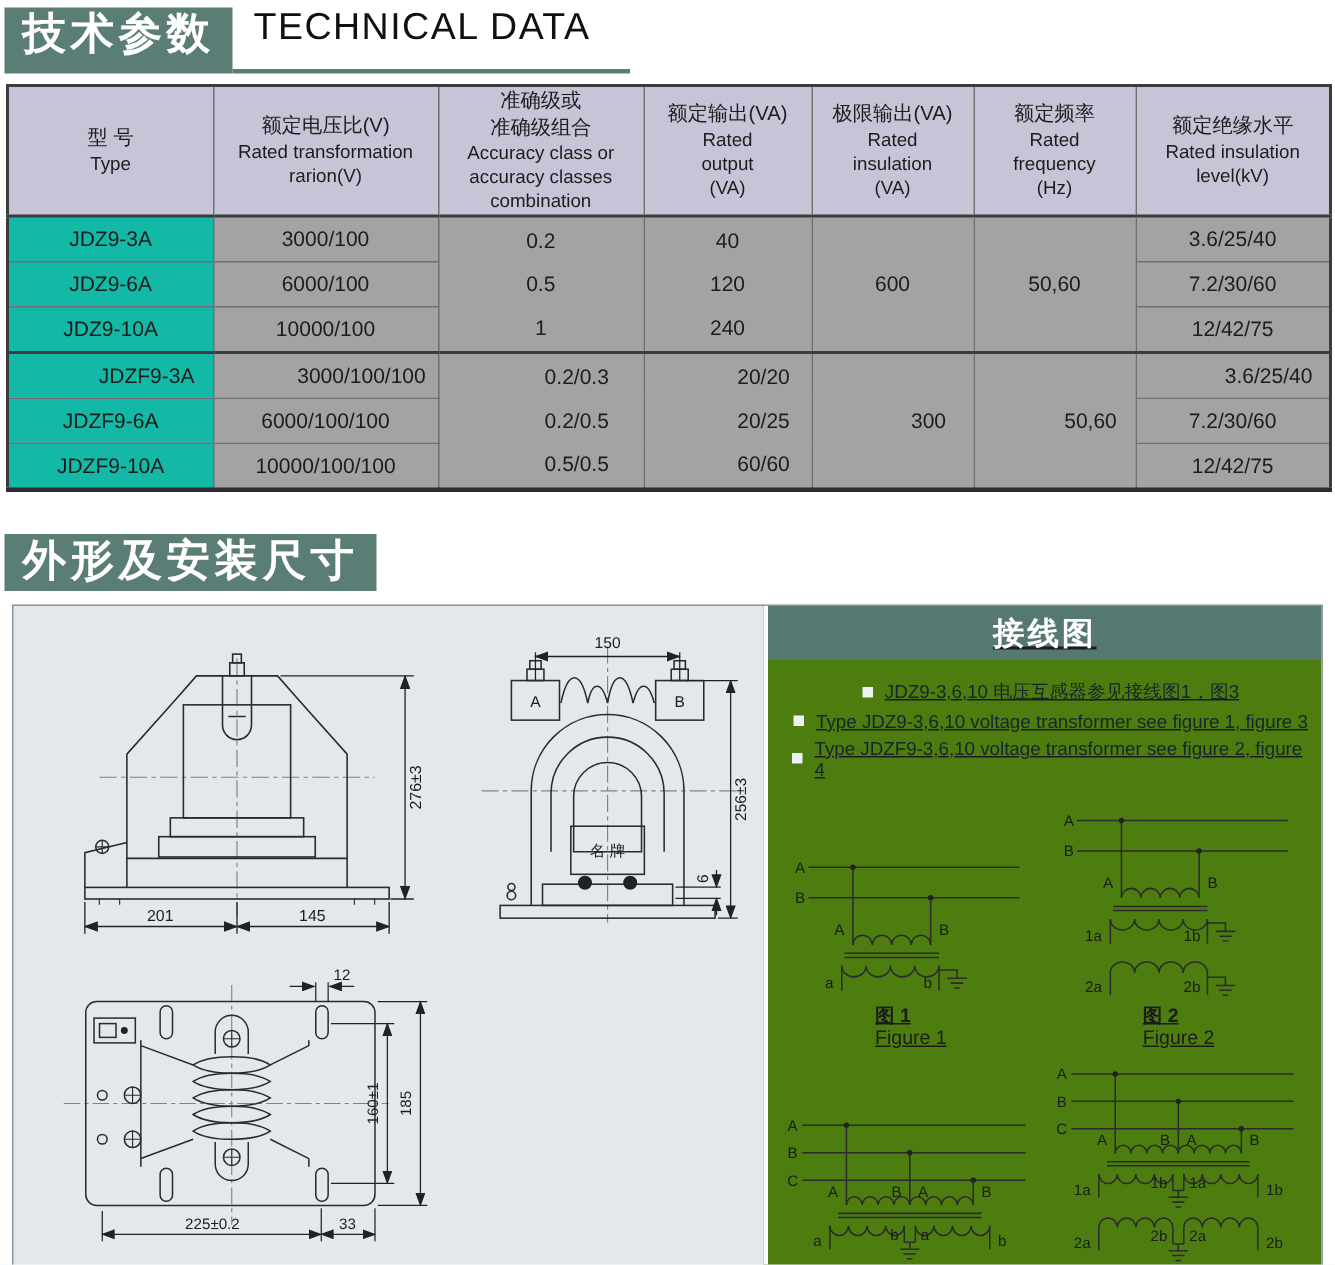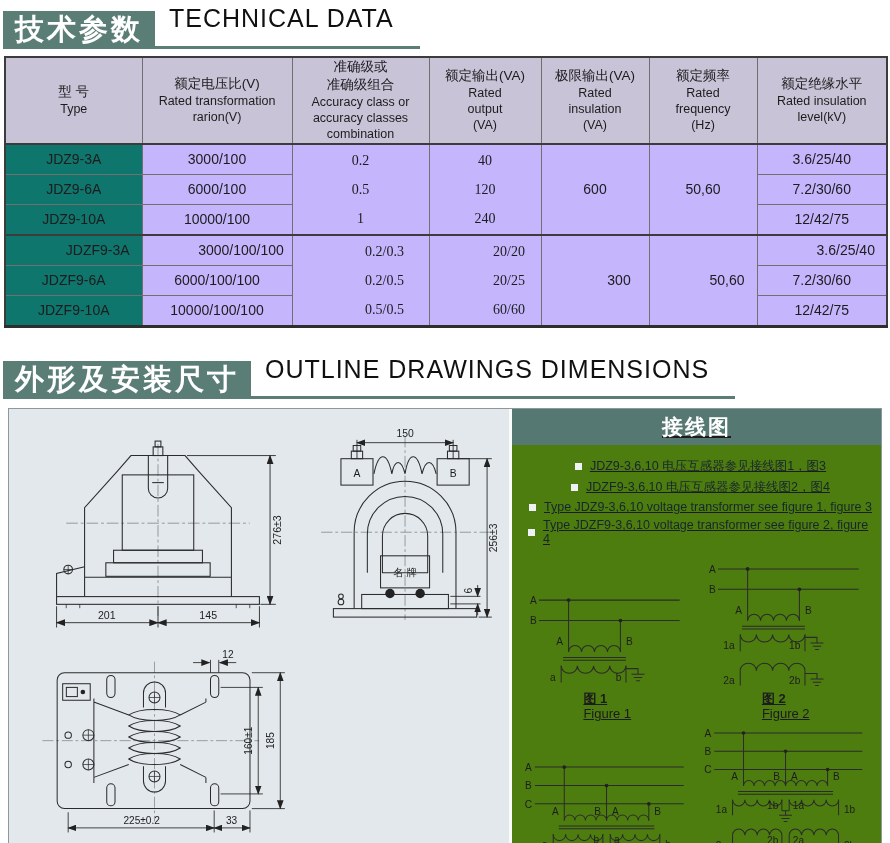--- a/index.html
+++ b/index.html
@@ -1,33 +1,33 @@
 <!DOCTYPE html>
 <html><head>
 <meta charset="utf-8">
 <style>
   html,body{margin:0;padding:0;background:#ffffff;width:890px;height:843px;overflow:hidden;
     font-family:"Liberation Sans","DejaVu Sans",sans-serif;color:#1c1c1c;}
   
-  .sec-header{display:flex;align-items:flex-end;margin:5px 0 0 3px;}
+  .sec-header{display:flex;margin:5px 0 0 3px;}
   .sec-box{background:#5a7d76;color:#fff;font-size:29px;font-weight:bold;letter-spacing:3px;
     padding:4px 12px 5px 12px;line-height:1;}
   .sec-en{font-size:25px;color:#101010;letter-spacing:1px;padding:0 26px 13px 14px;
     border-bottom:3px solid #5a7d76;line-height:1.1;white-space:nowrap;}
   
   table{border-collapse:collapse;table-layout:fixed;width:882px;margin:7px 0 0 4px;
     border:2px solid #3c3c3c;border-bottom:3px solid #2e2e2e;}
   th,td{border:1px solid #707070;text-align:center;vertical-align:middle;padding:0;}
   thead th{background:#c9c3d8;height:83px;font-weight:normal;border-bottom:2px solid #3c3c3c;}
   thead .cn{font-size:13.5px;line-height:1.35;}
   thead .en{font-size:12.5px;line-height:1.3;}
-  tbody td{background:#c4b5fd;height:29px;font-size:14px;}
-  tbody td.col-type{background:#0f766e;}
+  tbody td{background:#a3a3a3;height:29px;font-size:14px;}
+  tbody td.col-type{background:#14b8a6;}
   .pre{white-space:pre-line;}
-  .rows3{line-height:29px;font-family:Liberation Serif, serif;}
+  .rows3{line-height:29px;}
   tr.gsep td{border-top:2px solid #3c3c3c;padding-left:48px;}
   
   .panel{margin:9px 0 0 8px;width:872px;height:445px;border:1px solid #8d979e;
     background:#e2e8ec;display:flex;overflow:hidden;}
   .drawings{position:relative;width:500px;flex:0 0 500px;}
   .draw-front{position:absolute;left:4px;top:6px;}
   .draw-side{position:absolute;left:298px;top:8px;}
   .draw-plan{position:absolute;left:10px;top:238px;}
   .wiring{flex:1;border-left:3px solid #fbfbfb;background:#4d7c0f;display:flex;flex-direction:column;text-decoration:underline;}
   .wiring-header{height:36px;background:#567872;display:flex;justify-content:center;align-items:center;gap:9px;flex:0 0 36px;}
@@ -156,21 +156,20 @@
     <tr>
       <td class="col-type">JDZF9-10A</td>
       <td>10000/100/100</td>
       <td>12/42/75</td>
     </tr>
   </tbody>
 </table>
 
 <div class="sec-header" style="margin-top:28px;">
   <div class="sec-box">外形及安装尺寸</div>
-  <div class="sec-en">OUTLINE  DRAWINGS  DIMENSIONS</div>
 </div>
 
 <div class="panel">
 
   <div class="drawings">
 
     <svg class="draw-front" width="290" height="227" viewBox="0 0 300 235">
       <defs>
         <marker id="arF" markerWidth="11" markerHeight="8" refX="10" refY="4" orient="auto-start-reverse">
           <path d="M0,0 L11,4 L0,8 z" fill="#222"></path>
@@ -316,24 +315,20 @@
     <div class="wiring-header">
       <span class="cn">接线图</span>
     </div>
     <ul class="notes">
       <li>
           <span class="bullet"></span>
           <span>JDZ9-3,6,10 电压互感器参见接线图1，图3</span>
         </li>
       <li>
           <span class="bullet"></span>
-          <span>JDZF9-3,6,10 电压互感器参见接线图2，图4</span>
-        </li>
-      <li>
-          <span class="bullet"></span>
           <span>Type JDZ9-3,6,10  voltage transformer see figure 1, figure 3</span>
         </li>
       <li>
           <span class="bullet"></span>
           <span>Type JDZF9-3,6,10  voltage transformer see figure 2, figure 4</span>
         </li>
     </ul>
 
     <div class="figs">
 

